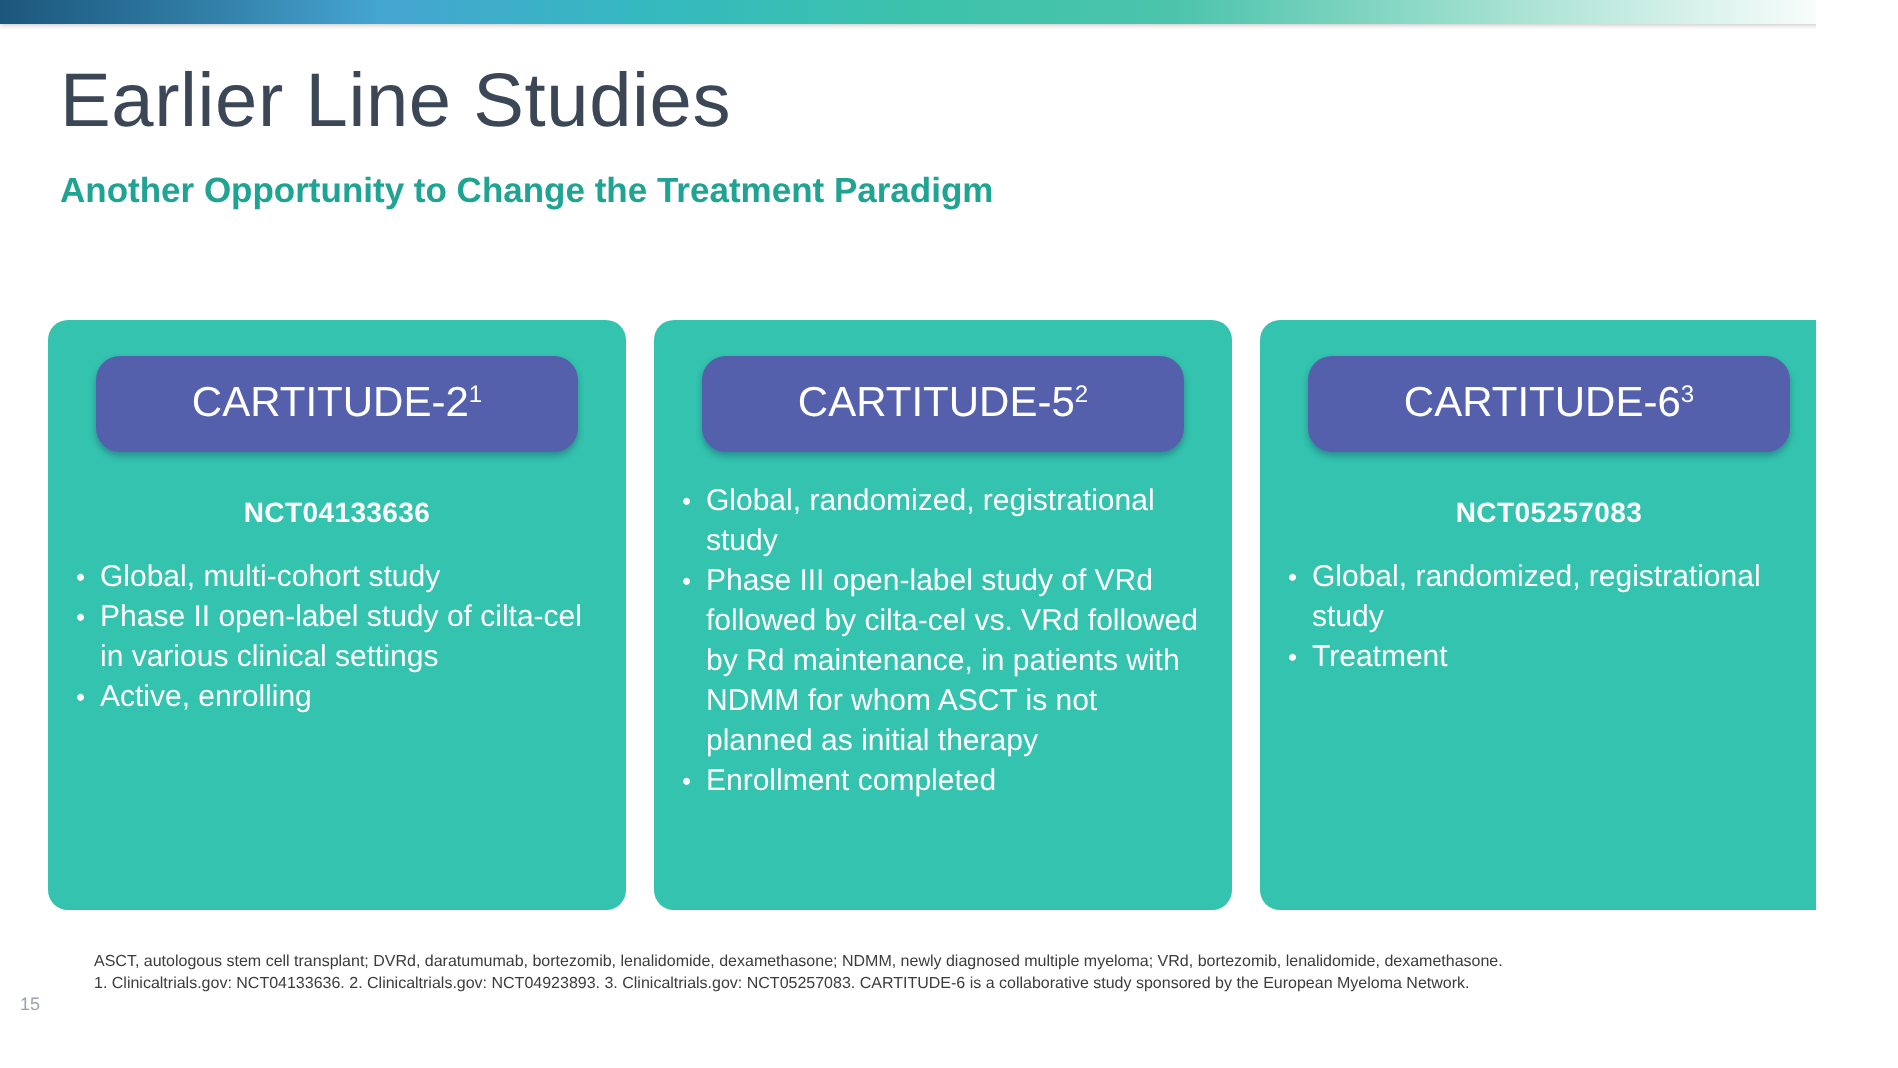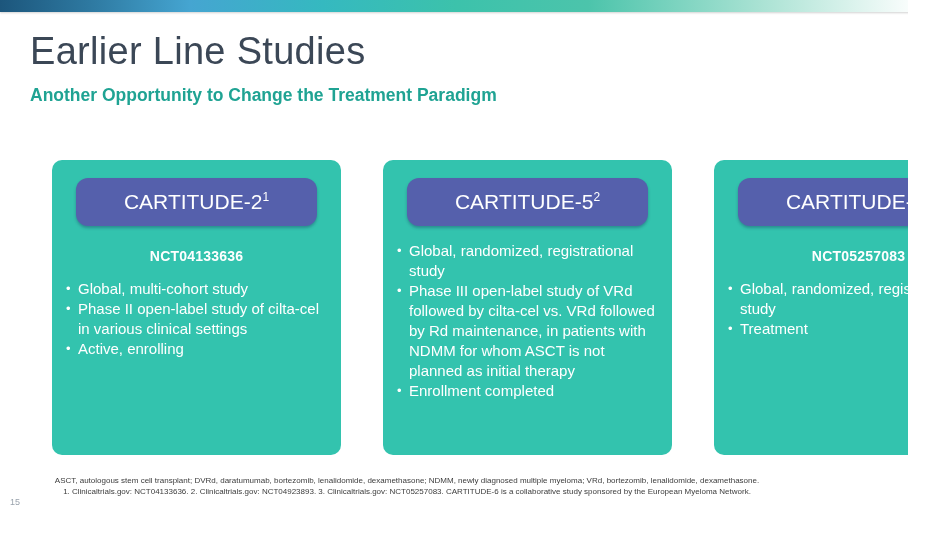--- a/index.html
+++ b/index.html
@@ -23,40 +23,40 @@
   .title {
     font-size:38px; font-weight:400; color:#3b4756; letter-spacing:0.3px;
   }
   .subtitle {
     margin-top:12px; font-size:17.5px; font-weight:600; color:#1fa393;
   }
 
   .cards { position:absolute; left:24px; top:160px; display:flex; gap:14px; }
   .card {
     width:289px; height:295px; background:#33c3ae; border-radius:10px;
-    color:#ffffff; padding-top:18px;margin-left:28px;
+    color:#ffffff; padding-top:18px;
   }
   .pill {
     margin:0 auto; width:241px; height:48px; background:#5560ac;
     border-radius:12px; display:flex; align-items:center; justify-content:center;
     font-size:21px; font-weight:500; color:#ffffff;
     box-shadow:0 2px 3px rgba(30,40,90,0.35);
   }
   .pill sup { font-size:12px; line-height:1; margin-top:-10px; }
   .nct { text-align:center; font-weight:700; font-size:14px; margin-top:22px; letter-spacing:0.2px; }
   .bullets {
     list-style:none; margin:15px 10px 0 14px;
     font-size:15px; line-height:20px; font-weight:400;
   }
   .bullets li { position:relative; padding-left:12px; }
   .bullets li::before { content:"\2022"; position:absolute; left:0; font-size:13px; }
 
   .footnotes {
     position:absolute; left:47px; top:476px; width:720px;
-    font-size:8px; line-height:10.5px; color:#3c3c3c;text-align:center;
+    font-size:8px; line-height:10.5px; color:#3c3c3c;
   }
 
   .page-number {
     position:absolute; left:10px; top:497px; font-size:9px; color:#9aa3ad;
   }
 
   .logo { position:absolute; left:840px; top:487px; display:flex; align-items:center; }
   .logo-icon { width:26px; height:38px; }
   .logo-text { margin-left:-2px; margin-top:8px; }
   .logo-name { font-size:16px; font-weight:800; color:#1e2f5e; letter-spacing:0.5px; line-height:14px; }

